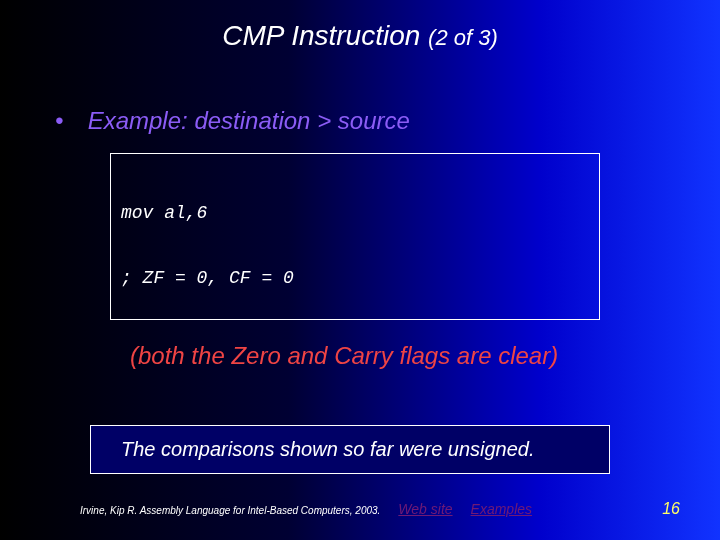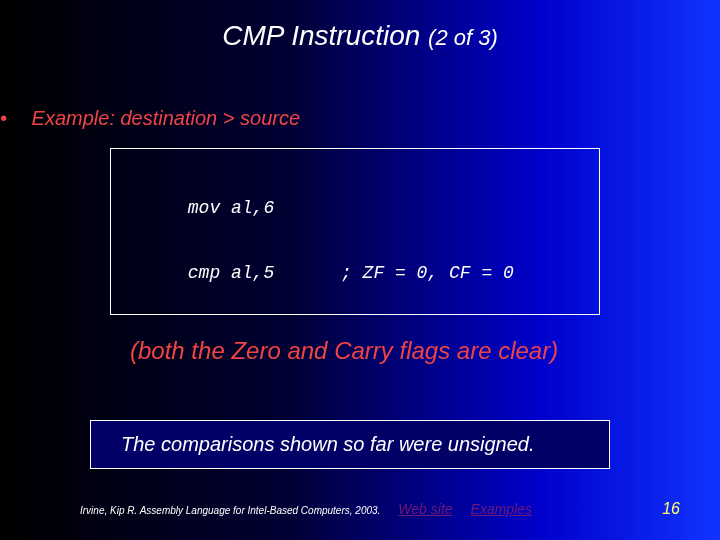--- a/index.html
+++ b/index.html
@@ -16,42 +16,42 @@
     text-align: center;
     padding-top: 20px;
     font-size: 28px;
     color: #ffffff;
   }
   .title-sub {
     font-size: 22px;
   }
   .bullet-row {
     margin-top: 55px;
-    font-size: 20px;
-    color: #ef4444;
+    margin-left: 55px;
+    font-size: 24px;
+    color: #8b5cf6;
   }
   .bullet-dot {
     display: inline-block;
     width: 26px;
   }
   .code-box {
     margin-top: 18px;
     margin-left: 110px;
     width: 490px;
     border: 1px solid #ffffff;
     padding: 6px 10px 8px 10px;
     font-family: "Courier New", monospace;
     font-size: 18px;
     color: #ffffff;
     white-space: pre;
     line-height: 1.2;
   }
   .code-line {
     display: flex;
-    text-align: center;
   }
   .code-left { width: 220px; }
   .code-right { }
   .note {
     margin-top: 22px;
     margin-left: 130px;
     font-size: 24px;
     color: #ef4444;
   }
   .callout {
@@ -101,21 +101,20 @@
 <div class="bullet-row">
   <span class="bullet-dot">•</span>
   <span>Example: destination &gt; source</span>
 </div>
 
 <div class="code-box">
   <div class="code-line">
     <span class="code-left">mov al,6</span>
   </div>
   <div class="code-line">
-    <span class="code-left">cmp al,5</span>
     <span class="code-right">; ZF = 0, CF = 0</span>
   </div>
 </div>
 
 <div class="note">(both the Zero and Carry flags are clear)</div>
 
 <div class="callout">
   <span>The comparisons shown so far were unsigned.</span>
 </div>
 

